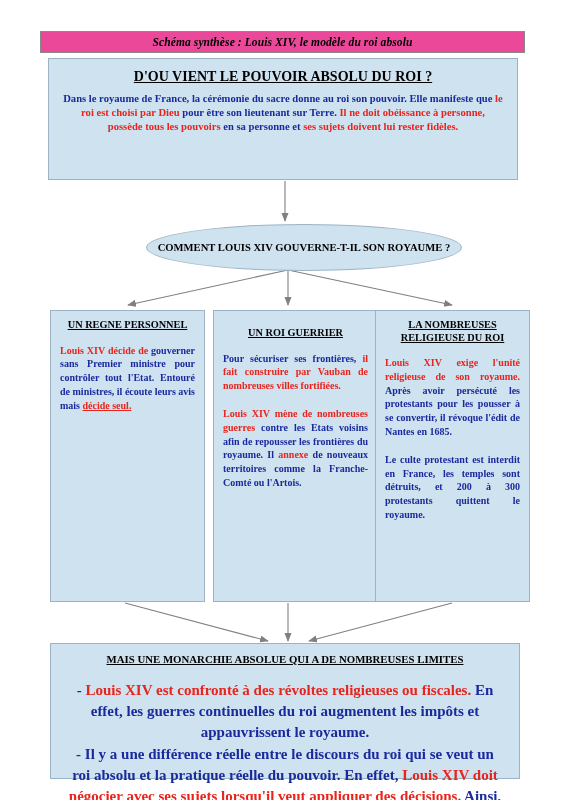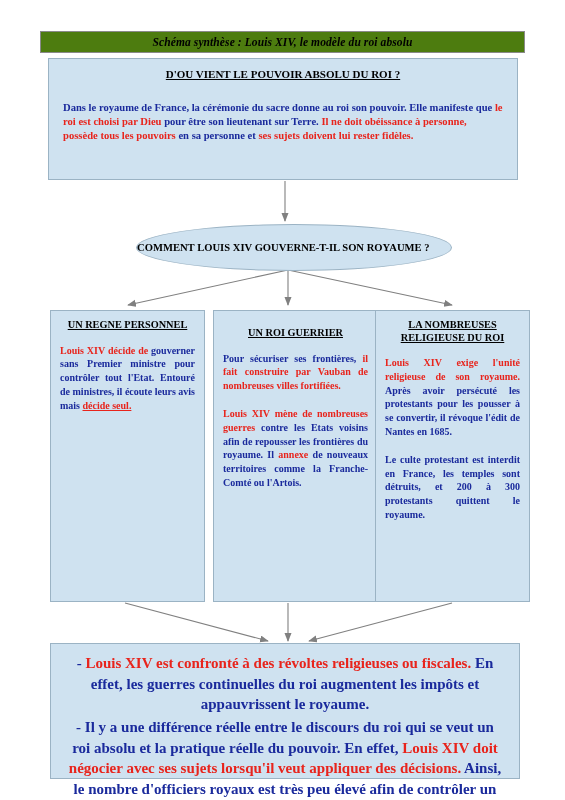--- a/index.html
+++ b/index.html
@@ -29,21 +29,21 @@
   }
 
   
   .title-box {
     position: absolute;
     left: 40px;
     top: 31px;
     width: 485px;
     height: 22px;
     border: 1px solid #8a8a8a;
-    background: #4d7c0f;
+    background: #ec4899;
     display: flex;
     align-items: center;
     justify-content: center;
     box-sizing: border-box;
   }
   .title-text {
     font-style: italic;
     font-weight: bold;
     font-size: 11.5px;
     color: #000000;
@@ -84,36 +84,36 @@
   }
 
   
   #box-origin {
     left: 48px;
     top: 58px;
     width: 470px;
     height: 122px;
     padding: 9px 14px 0 14px;
   }
-  #box-origin .box-heading { font-size: 11px; margin-bottom: 20px; }
-  #box-origin .para { font-size: 10.6px; text-align: left; }
+  #box-origin .box-heading { font-size: 14px; margin-bottom: 7px; }
+  #box-origin .para { font-size: 10.6px; text-align: center; }
 
   
   #oval-question {
     position: absolute;
-    left: 136px;
+    left: 146px;
     top: 224px;
     width: 316px;
     height: 47px;
     background: #cfe2f0;
     border: 1px solid #9bb3c4;
     border-radius: 50% / 50%;
     display: flex;
     align-items: center;
-    justify-content: flex-start;
+    justify-content: center;
     box-sizing: border-box;
   }
   #oval-question .oval-text {
     font-weight: bold;
     font-size: 10.6px;
     color: #000000;
     white-space: nowrap;
   }
 
   
@@ -204,17 +204,18 @@
   <div class="bluebox" id="box-religion">
     <div class="box-heading">
       <span>LA NOMBREUSES</span><br>
       <span>RELIGIEUSE DU ROI</span>
     </div>
     <p class="para"><span class="red">Louis XIV exige l'unité religieuse de son royaume.</span><span class="blue"> Après avoir persécuté les protestants pour les pousser à se convertir, il révoque l'édit de Nantes en 1685.</span></p>
     <p class="para"><span class="blue">Le culte protestant est interdit en France, les temples sont détruits, et 200 à 300 protestants quittent le royaume.</span></p>
   </div>
 
   <div class="bluebox" id="box-limits">
+    <div class="box-heading">MAIS UNE MONARCHIE ABSOLUE QUI A DE NOMBREUSES LIMITES</div>
     <p class="para center"><span class="blue">- </span><span class="red">Louis XIV est confronté à des révoltes religieuses ou fiscales.</span><span class="blue"> En effet, les guerres continuelles du roi augmentent les impôts et appauvrissent le royaume.</span></p>
     <p class="para center"><span class="blue">- Il y a une différence réelle entre le discours du roi qui se veut un roi absolu et la pratique réelle du pouvoir. En effet, </span><span class="red">Louis XIV doit négocier avec ses sujets lorsqu'il veut appliquer des décisions.</span><span class="blue"> Ainsi, le nombre d'officiers royaux est très peu élevé afin de contrôler un aussi grand royaume.</span></p>
   </div>
 
 </div>
 
 </body></html>

